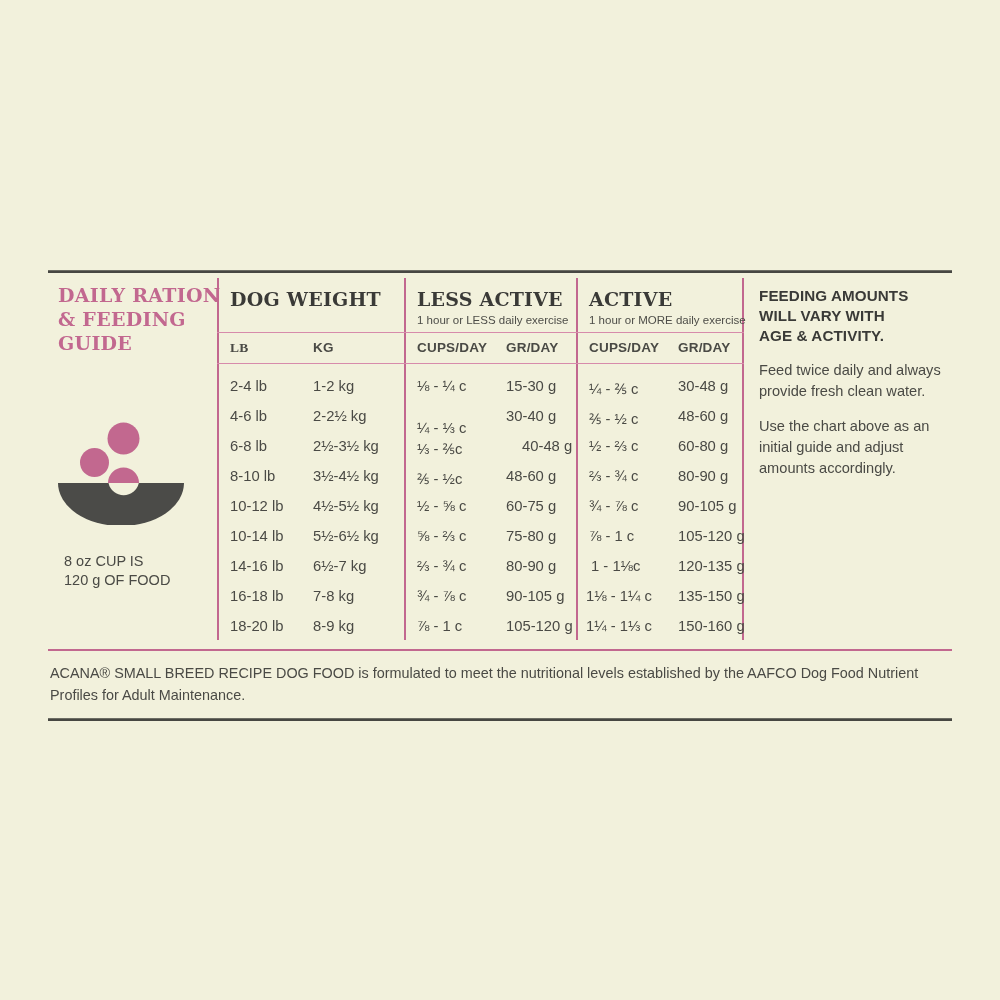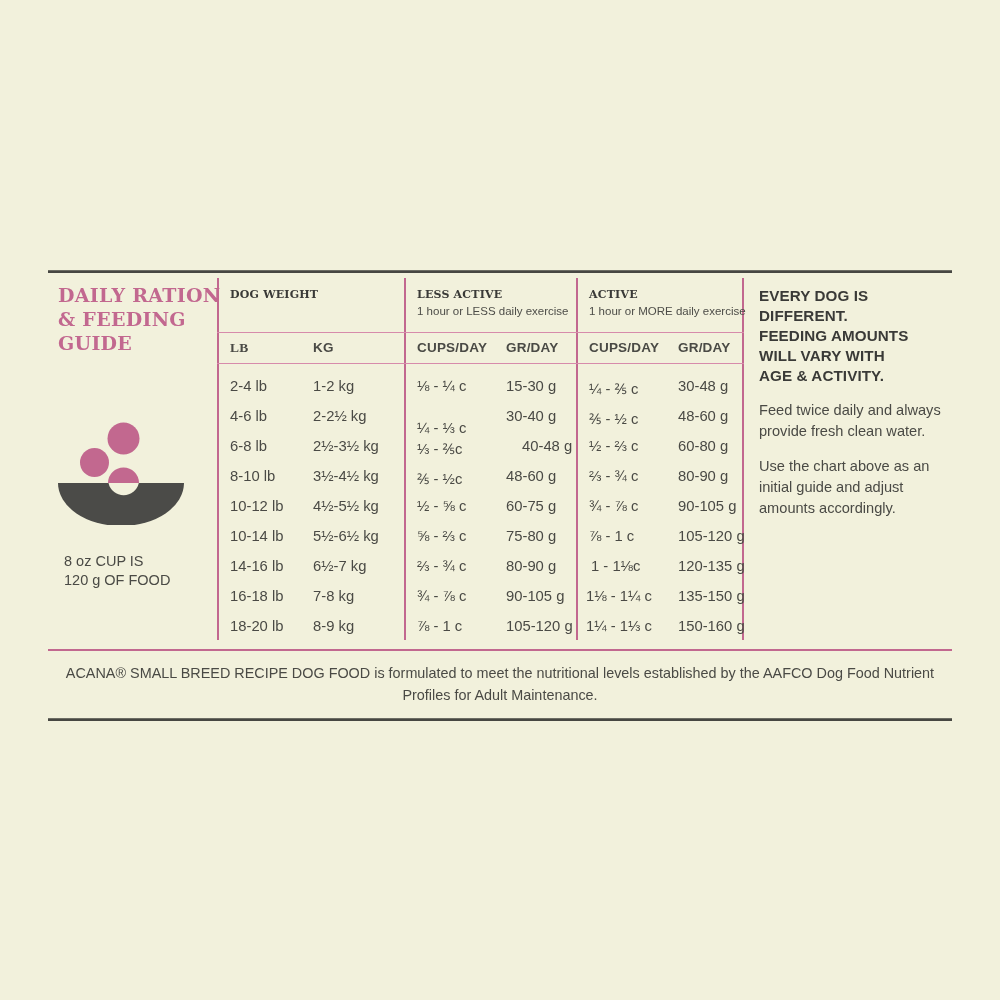--- a/index.html
+++ b/index.html
@@ -104,21 +104,21 @@
     height: 362px;
   }
 
   .group-head {
     position: absolute;
     top: 10px;
   }
   .group-head .gtitle {
     font-family: "DejaVu Serif", serif;
     font-weight: bold;
-    font-size: 11px;
+    font-size: 19px;
     letter-spacing: 0.2px;
     color: #3a3a37;
     white-space: nowrap;
   }
   .group-head .gsub {
     font-size: 11.5px;
     color: #4d4d48;
     margin-top: 4px;
     white-space: nowrap;
     font-family: "Liberation Sans", sans-serif;
@@ -173,21 +173,20 @@
 
   
   .disclaimer {
     position: absolute;
     left: 50px;
     top: 663px;
     width: 900px;
     font-size: 14.4px;
     line-height: 21.5px;
     color: #4a4a45;
-    text-align: center;
   }
 </style>
 </head>
 <body>
 
 <div class="sheet">
 
   <div class="rule-dark top"></div>
   <div class="rule-dark bottom"></div>
   <div class="rule-pink-full"></div>
@@ -302,21 +301,20 @@
     <div class="cell" style="left:96px;  top:340px;">8-9 kg</div>
     <div class="cell" style="left:200px; top:340px;">⅞ - 1 c</div>
     <div class="cell" style="left:289px; top:340px;">105-120 g</div>
     <div class="cell" style="left:369px; top:340px;">1¼ - 1⅓ c</div>
     <div class="cell" style="left:461px; top:340px;">150-160 g</div>
 
   </div>
 
   <div class="info">
     <div class="head">
-      <div>EVERY DOG IS DIFFERENT.</div>
       <div>FEEDING AMOUNTS</div>
       <div>WILL VARY WITH</div>
       <div>AGE &amp; ACTIVITY.</div>
     </div>
     <p>Feed twice daily and always provide fresh clean water.</p>
     <p>Use the chart above as an initial guide and adjust amounts accordingly.</p>
   </div>
 
   <div class="disclaimer">ACANA® SMALL BREED RECIPE DOG FOOD is formulated to meet the nutritional levels established by the AAFCO Dog Food Nutrient Profiles for Adult Maintenance.</div>
 

